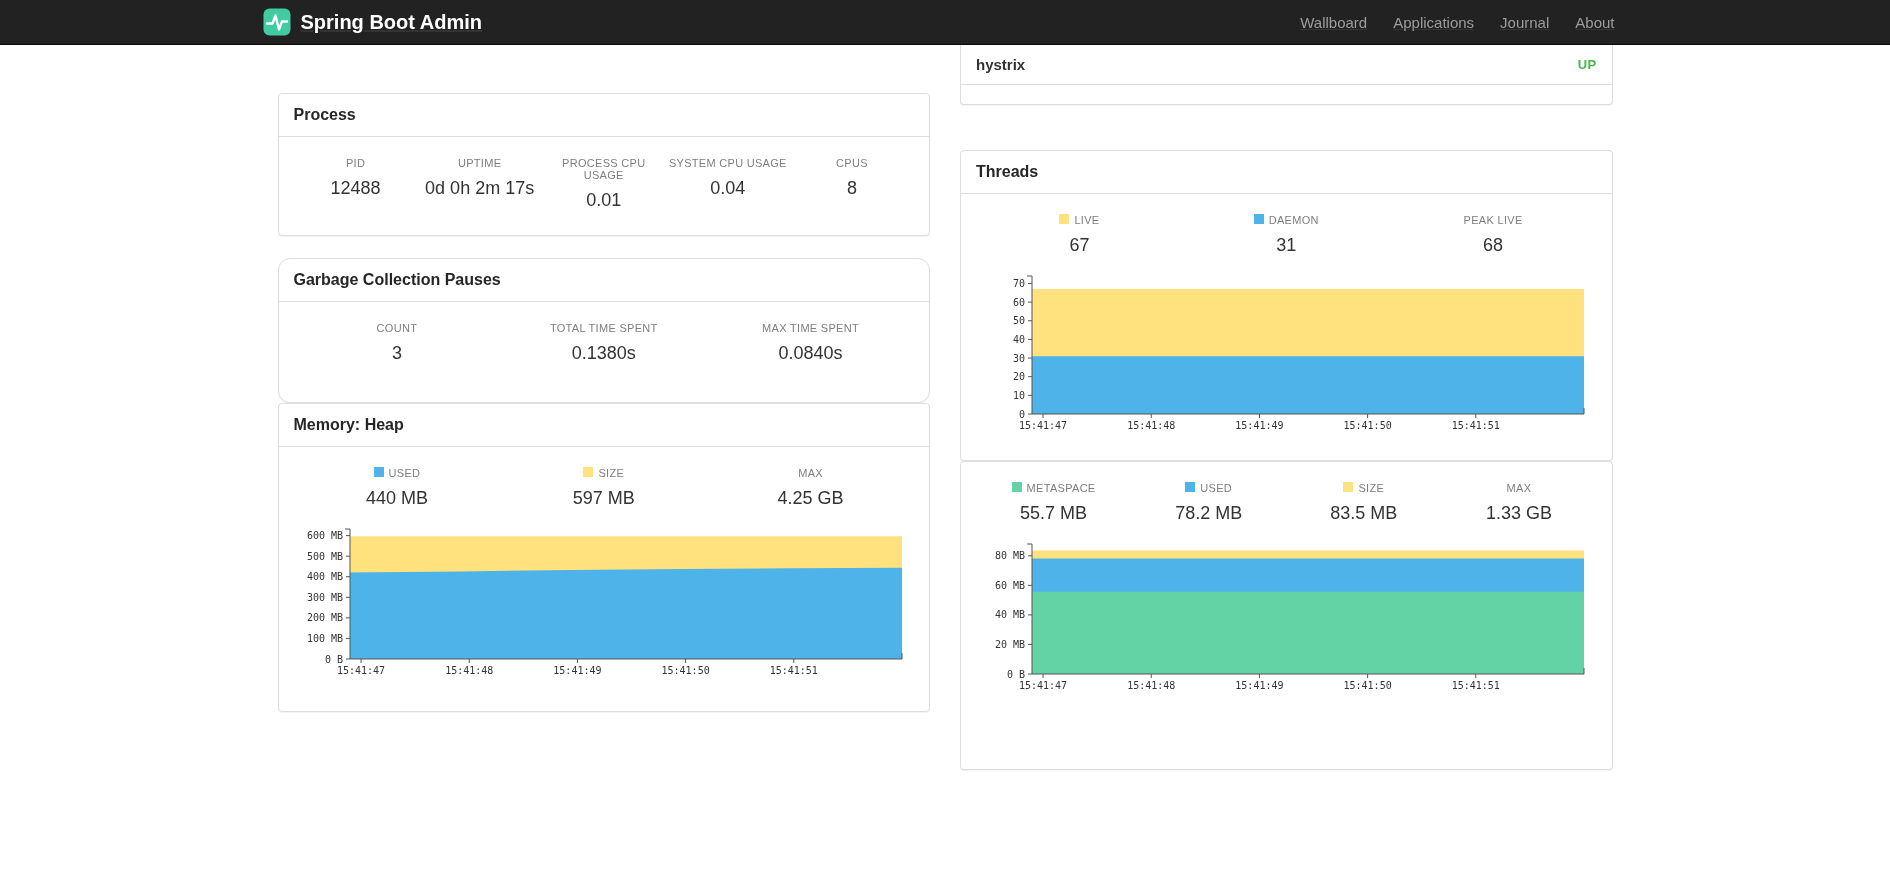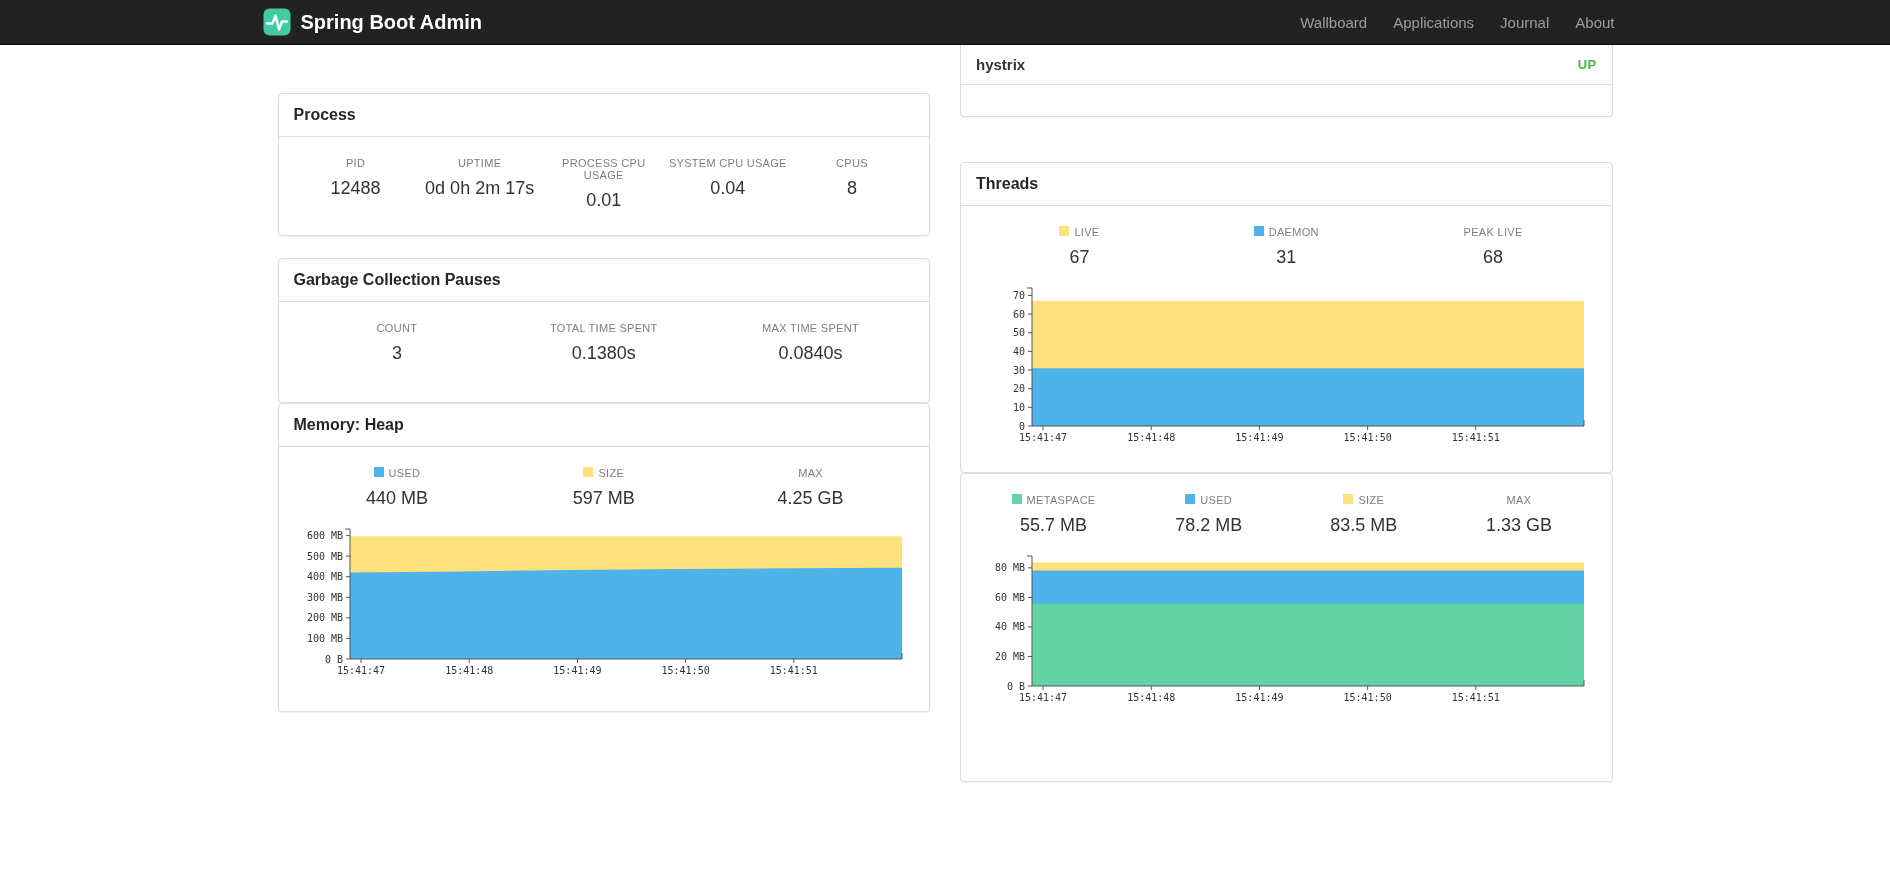--- a/index.html
+++ b/index.html
@@ -6,41 +6,41 @@
   html,body { margin:0; padding:0; }
   body {
     width: 1890px; height: 892px; overflow: hidden;
     background: #ffffff;
     font-family: "Liberation Sans", sans-serif;
     color: #333;
   }
   
   .navbar { height: 45px; background: #222; border-bottom: 1px solid #080808; }
   .nav-inner { width: 1365px; margin: 0 auto; height: 100%;
-    display: flex; align-items: center; justify-content: space-between; }
+    display: flex; align-items: center; justify-content: space-between; text-decoration: underline; }
   .brand { display: flex; align-items: center; gap: 10px;
     color: #fff; font-weight: bold; font-size: 20px; cursor: pointer; }
   .brand-logo { width: 28px; height: 28px; display: block; }
   .nav-links { display: flex; align-items: flex-start; }
   .nav-link { color: #9d9d9d; font-size: 15px; padding: 0 13px;
     text-decoration: none; cursor: pointer; }
   
   .container { width: 1365px; margin: 0 auto; }
   .row { display: flex; align-items: flex-start; }
   .col { width: 50%; padding: 0 15px; }
   
   .panel { background: #fff; border: 1px solid #ddd; border-radius: 4px;
     box-shadow: 0 1px 1px rgba(0,0,0,.05); }
   .panel-cut { border-top: none; border-radius: 0 0 4px 4px;
-    height: 72px; overflow: hidden; }
+    height: 60px; overflow: hidden; }
   .panel-heading { padding: 12px 15px; border-bottom: 1px solid #ddd;
     font-size: 16px; font-weight: bold; color: #262626; }
   .panel-body { padding: 18px 15px 15px 15px; }
   .h-process { min-height: 143px; }
-  .h-gc      { min-height: 145px; }
+  .h-gc      { min-height: 145px; border-radius: 12px; }
   .h-threads { min-height: 311px; }
   .h-mem     { min-height: 309px; }
   .mt-first   { margin-top: 48px; }
   .mt-gc      { margin-top: 22px; }
   .mt-mem     { }
   .mt-threads { margin-top: 45px; }
   
   .app-row { display: flex; justify-content: space-between; align-items: center;
     padding: 11px 15px; border-bottom: 1px solid #ddd;
     font-weight: bold; font-size: 15px; cursor: pointer; }

